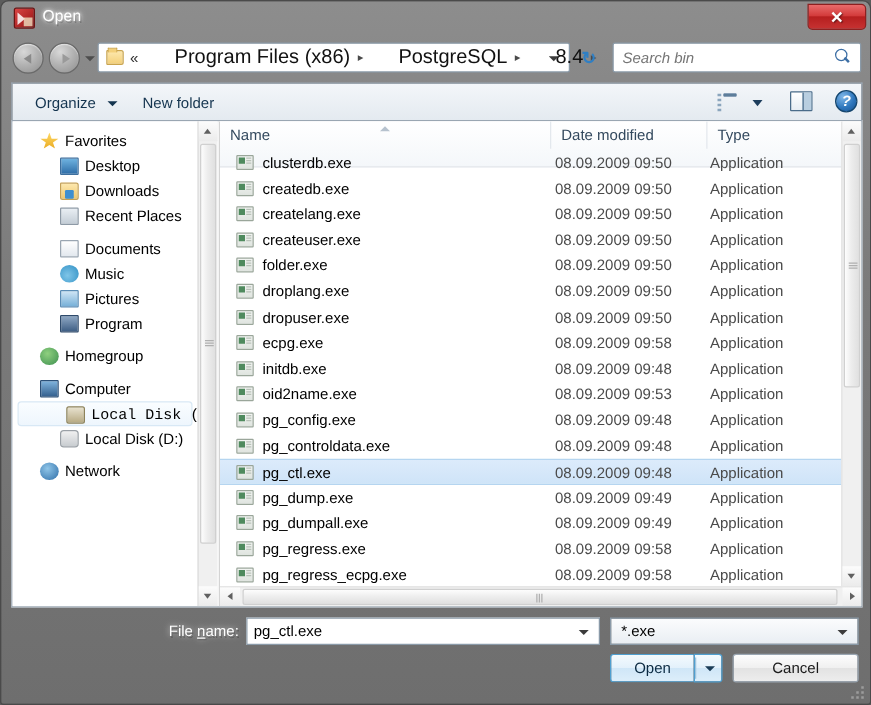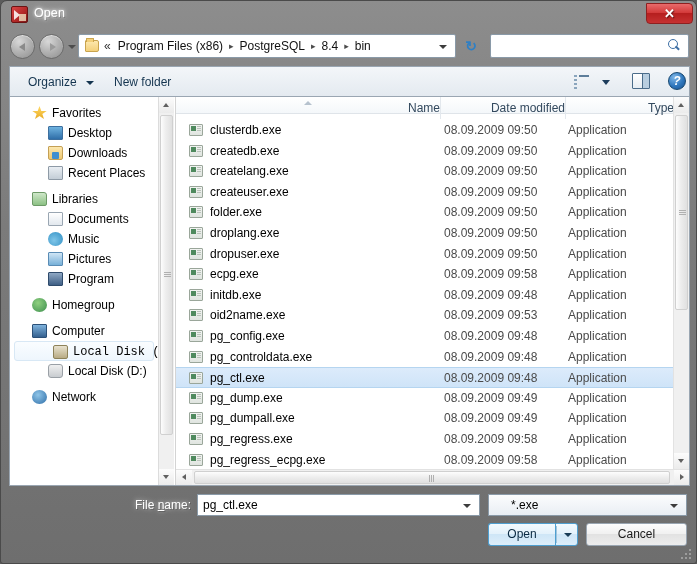--- a/index.html
+++ b/index.html
@@ -157,24 +157,25 @@
     border-radius: 1px 1px 0 0;
   }
   #breadcrumb-overflow {
     margin: 0 4px 0 5px;
     color: #333;
     font-size: 12px;
     cursor: pointer;
   }
   .crumb {
     color: #111;
-    font-size: 12px;
+    font-size: 16px;
     padding: 2px 3px;
     cursor: pointer;
     white-space: nowrap;
+    margin-left: 22px;
   }
   .crumb-sep {
     color: #4a4a4a;
     font-size: 9px;
     padding: 0 3px;
     cursor: pointer;
   }
   #breadcrumb-dropdown {
     position: absolute;
     right: 8px; top: 10px;
@@ -530,24 +531,23 @@
     position: absolute;
     left: 165px; top: 0;
     width: 514px; height: 388px;
     background: #ffffff;
     border-left: 1px solid #d4d4d4;
     overflow: hidden;
   }
   #column-header {
     position: absolute;
     left: 0; top: 0;
-    width: 498px; height: 17px;
+    width: 498px; height: 37px;
     background: linear-gradient(to bottom, #ffffff 0%, #f4f7fa 100%);
     border-bottom: 1px solid #dfe4e9;
-    text-align: right;
   }
   .col-head {
     position: absolute;
     top: 0;
     height: 22px;
     line-height: 22px;
     font-size: 12px;
     color: #33495e;
     padding-left: 8px;
     cursor: pointer;
@@ -750,21 +750,21 @@
   #filter-combo {
     position: absolute;
     left: 487px; top: 493px;
     width: 199px; height: 22px;
     background: linear-gradient(to bottom, #fbfcfd 0%, #e9eef3 100%);
     border: 1px solid #8a9aa8;
     cursor: pointer;
   }
   #filter-value {
     position: absolute;
-    left: 22px; top: 0;
+    left: 8px; top: 0;
     line-height: 20px;
     font-size: 12px;
     color: #000000;
   }
   #filter-dropdown-arrow {
     position: absolute;
     right: 8px; top: 9px;
     width: 0; height: 0;
     border-left: 4px solid transparent;
     border-right: 4px solid transparent;
@@ -865,20 +865,21 @@
       <span class="crumb-sep">▸</span>
       <span class="crumb">8.4</span>
       <span class="crumb-sep">▸</span>
       <span class="crumb">bin</span>
       <span id="breadcrumb-dropdown"></span>
     </div>
 
     <div id="refresh-button">↻</div>
 
     <div id="search-box">
+      <input id="search-input" type="text" placeholder="Search bin" style="">
       <span id="search-icon"></span>
     </div>
   </div>
 
   <div id="toolbar">
     <div id="organize-button">
       <span>Organize</span>
       <span id="organize-caret"></span>
     </div>
     <div id="new-folder-button">New folder</div>
@@ -901,21 +902,20 @@
   <div id="content-area">
 
     <div id="nav-pane">
         <div class="nav-group">
           <div class="nav-item root"><span class="nav-ico ico-star"></span><span class="nav-label">Favorites</span></div>
           <div class="nav-item child"><span class="nav-ico ico-monitor"></span><span class="nav-label">Desktop</span></div>
           <div class="nav-item child"><span class="nav-ico ico-download"></span><span class="nav-label">Downloads</span></div>
           <div class="nav-item child"><span class="nav-ico ico-recent"></span><span class="nav-label">Recent Places</span></div>
         </div>
         <div class="nav-group">
-          <div class="nav-item root"><span class="nav-ico ico-library"></span><span class="nav-label">Libraries</span></div>
           <div class="nav-item child"><span class="nav-ico ico-doc"></span><span class="nav-label">Documents</span></div>
           <div class="nav-item child"><span class="nav-ico ico-music"></span><span class="nav-label">Music</span></div>
           <div class="nav-item child"><span class="nav-ico ico-picture"></span><span class="nav-label">Pictures</span></div>
           <div class="nav-item child"><span class="nav-ico ico-video"></span><span class="nav-label">Program</span></div>
         </div>
         <div class="nav-group">
           <div class="nav-item root"><span class="nav-ico ico-homegroup"></span><span class="nav-label">Homegroup</span></div>
         </div>
         <div class="nav-group">
           <div class="nav-item root"><span class="nav-ico ico-computer"></span><span class="nav-label">Computer</span></div>

